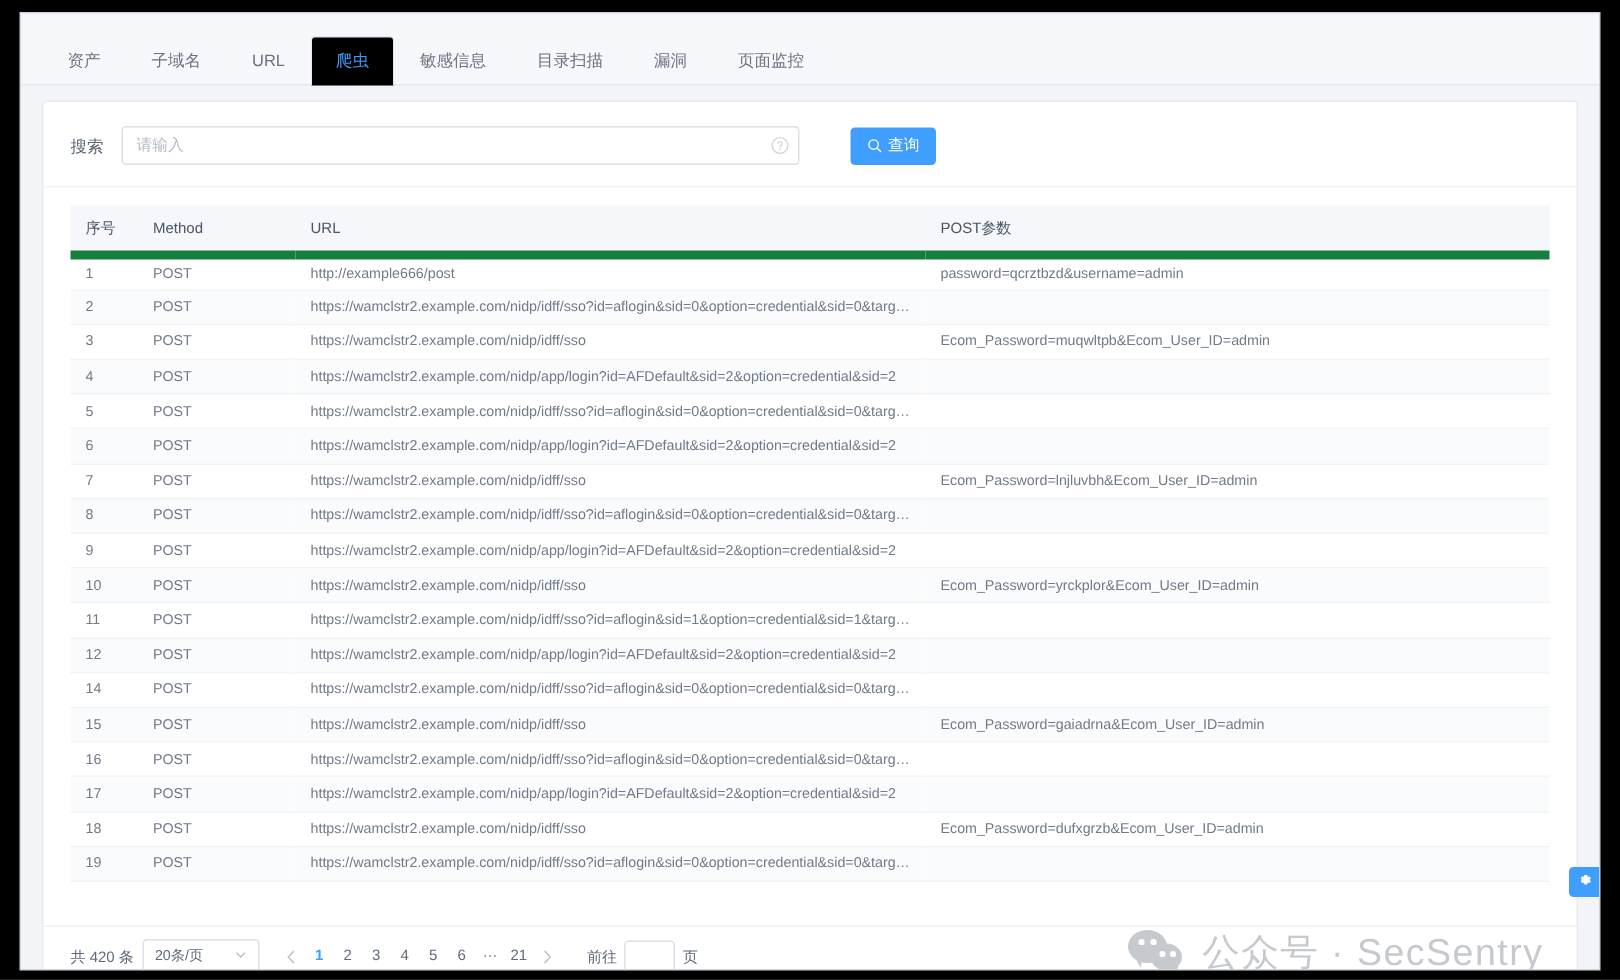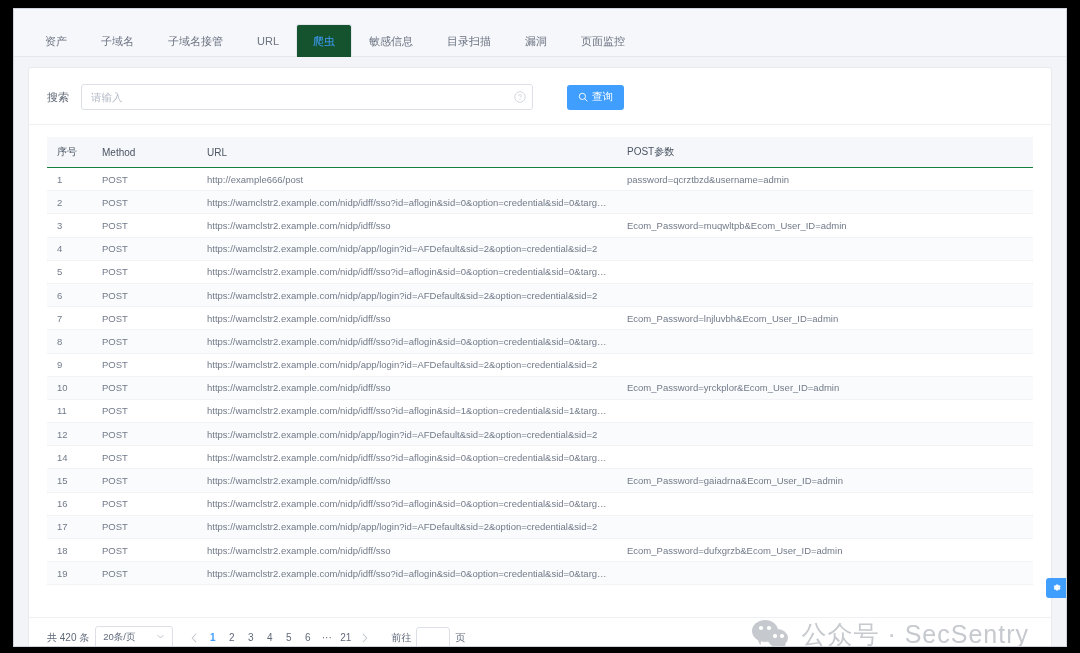--- a/index.html
+++ b/index.html
@@ -44,21 +44,21 @@
     cursor: pointer;
     white-space: nowrap;
     border: 1px solid transparent;
     border-bottom: none;
     position: relative;
     top: 1px;
     background: transparent;
   }
   .tab.active {
     color: #409eff;
-    background: #14532d;
+    background: #000000;
     border-color: #e4e7ed;
     border-top-left-radius: 3px;
     border-top-right-radius: 3px;
     text-align: right;
   }
 
   
   .content {
     padding: 10px 14px 0 14px;
     height: calc(100% - 36px);
@@ -141,21 +141,21 @@
     border-collapse: collapse;
     table-layout: fixed;
     font-size: 10px;
   }
   table.grid th {
     background: #f5f7fa;
     color: #4b5563;
     font-weight: normal;
     text-align: left;
     padding: 8px 10px;
-    border-bottom: 1px solid #15803d;
+    border-bottom: 6px solid #15803d;
     font-size: 10px;
   }
   table.grid td {
     color: #717a89;
     padding: 0 10px;
     height: 23.2px;
     border-bottom: 1px solid #f2f3f5;
     white-space: nowrap;
     overflow: hidden;
     text-overflow: ellipsis;
@@ -259,21 +259,20 @@
 </style>
 </head>
 <body>
 
 <div class="screen">
   <div class="viewport">
 
     <div class="tabbar">
       <div class="tab">资产</div>
       <div class="tab">子域名</div>
-      <div class="tab">子域名接管</div>
       <div class="tab">URL</div>
       <div class="tab active">爬虫</div>
       <div class="tab">敏感信息</div>
       <div class="tab">目录扫描</div>
       <div class="tab">漏洞</div>
       <div class="tab">页面监控</div>
     </div>
 
     <div class="content">
       <div class="card">

